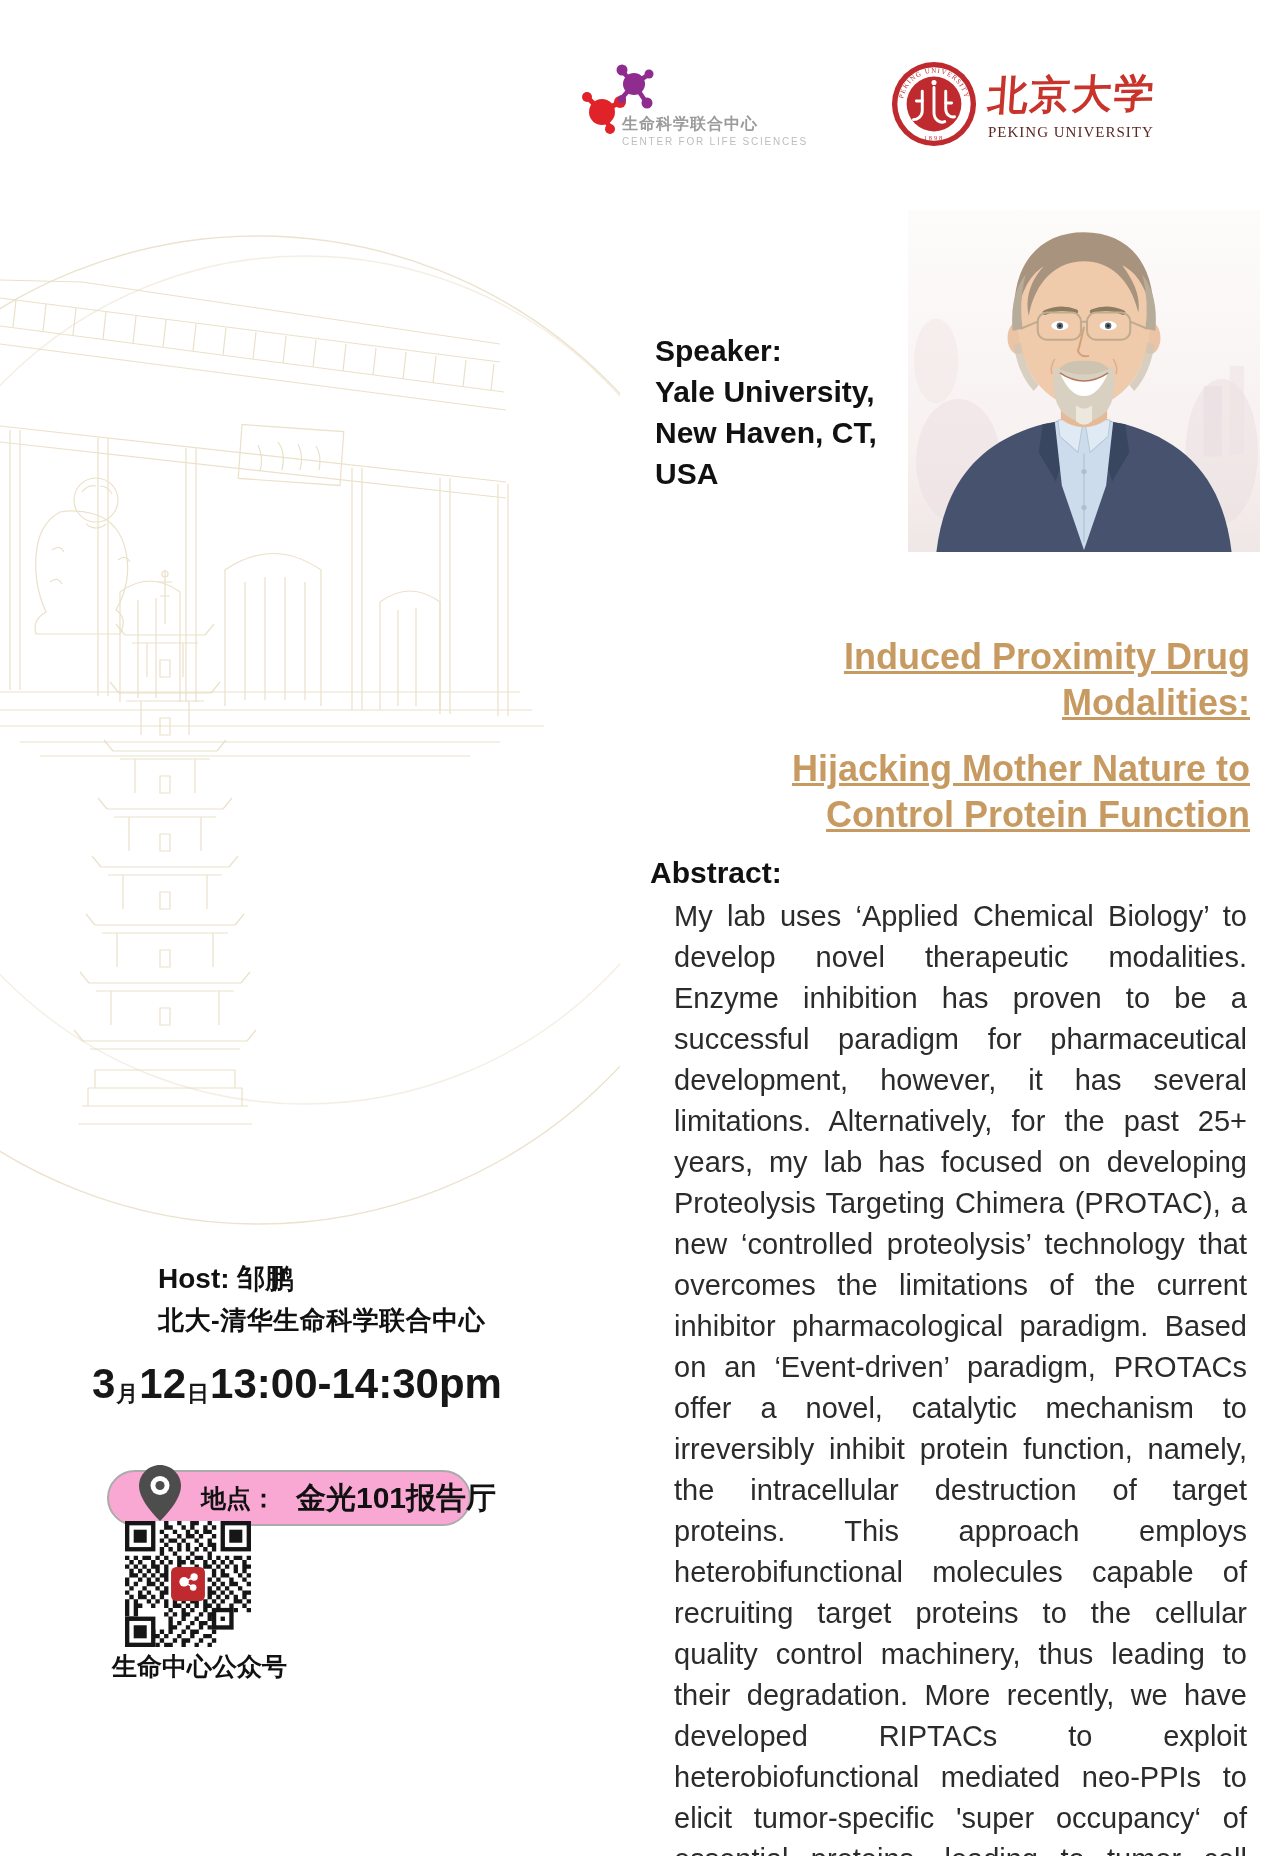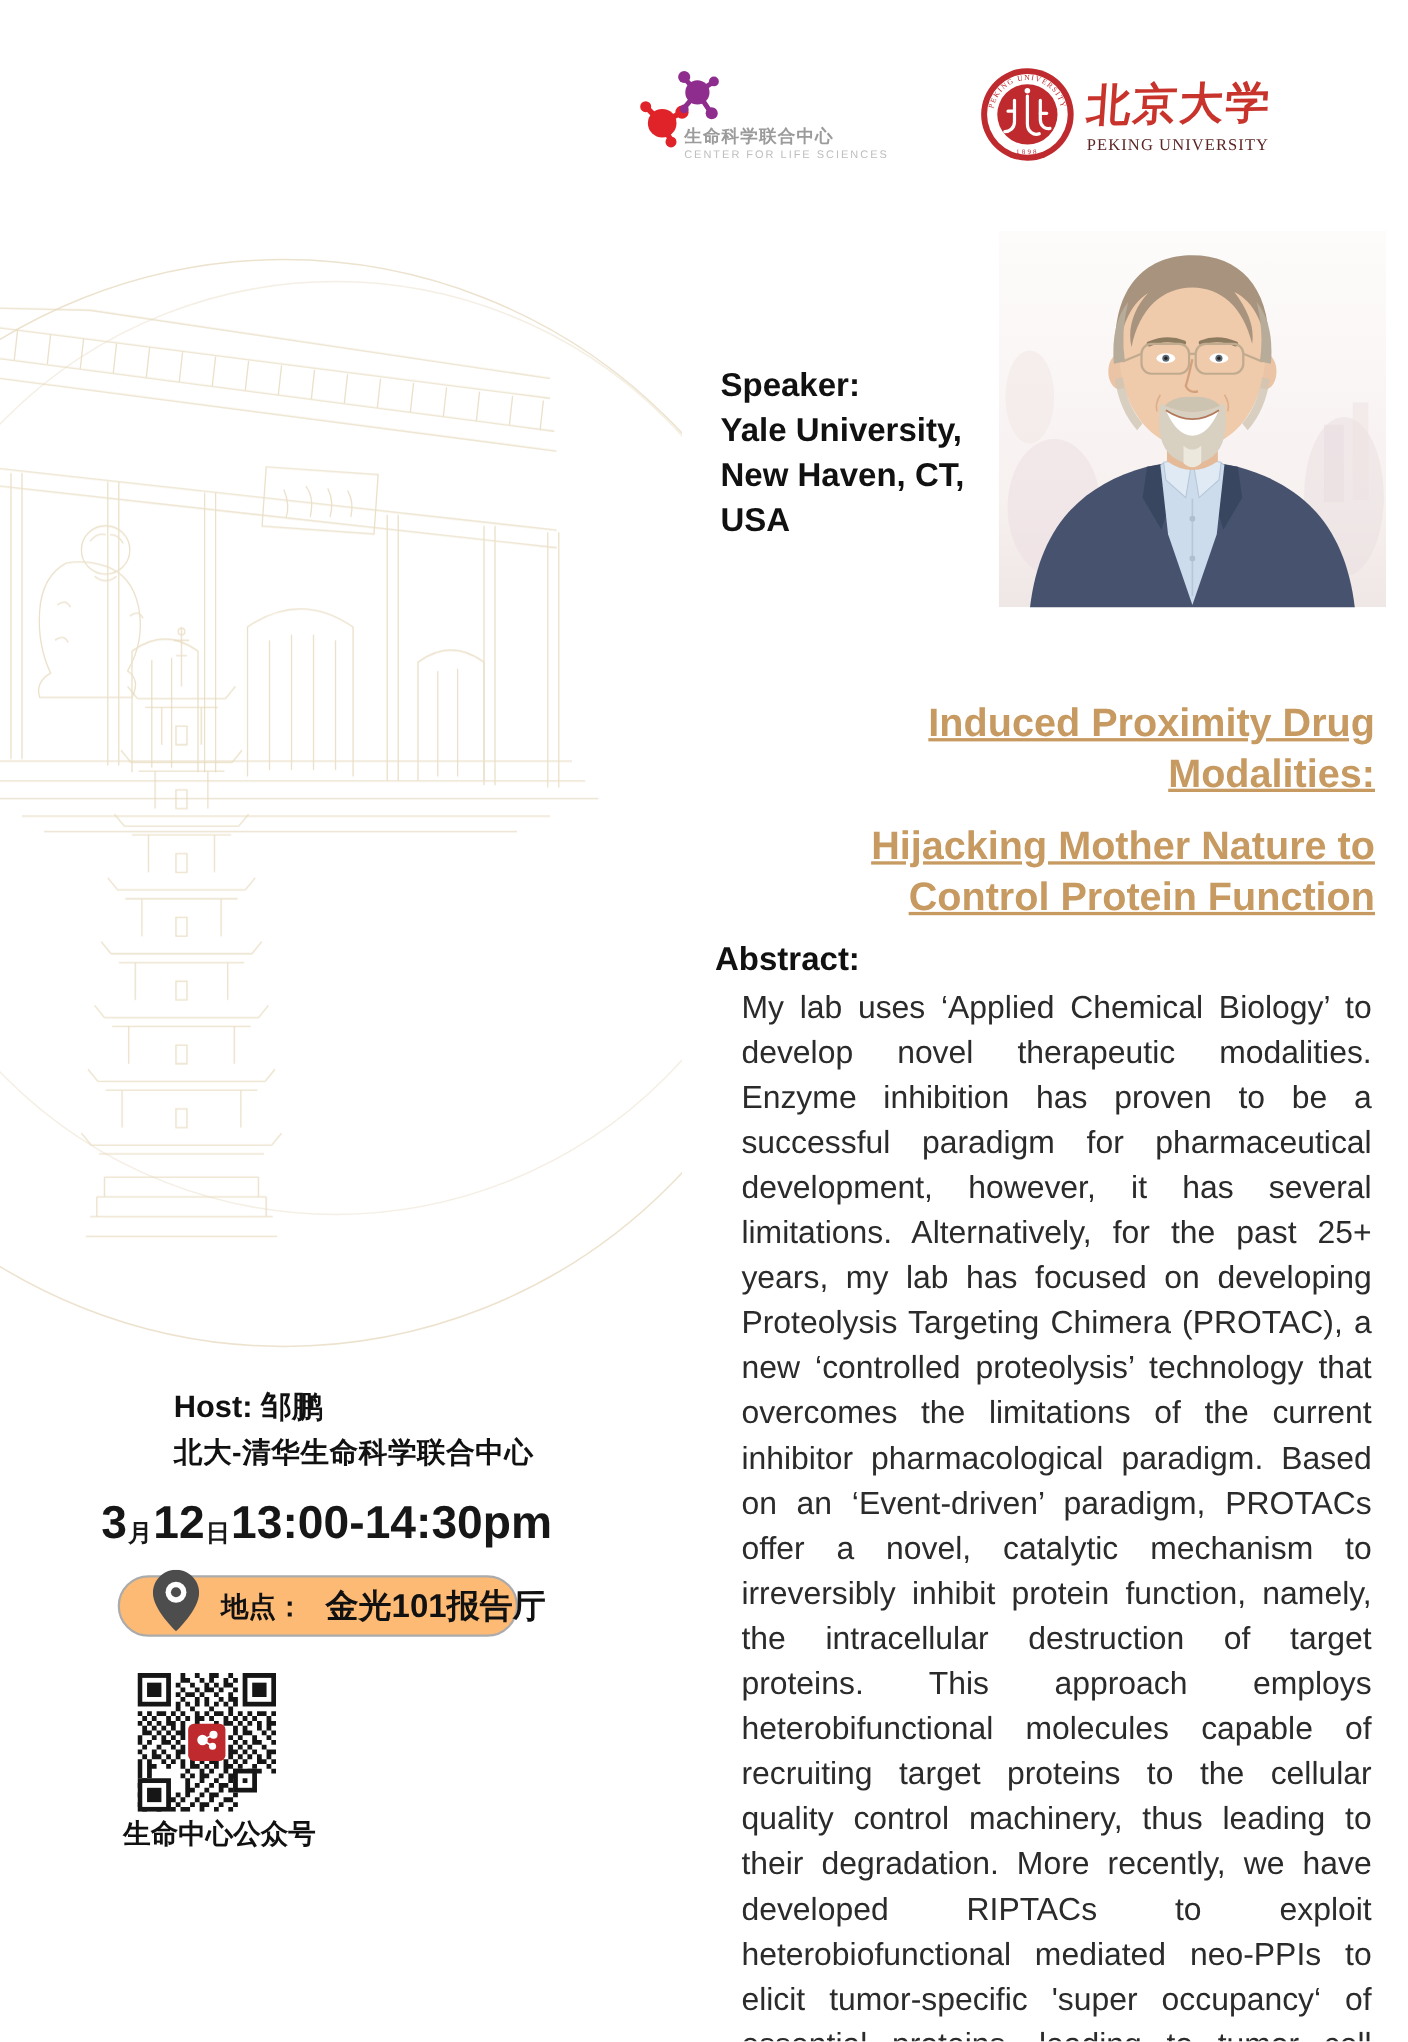--- a/index.html
+++ b/index.html
@@ -40,22 +40,22 @@
   .abstract-body{font-size:29px;line-height:41px;text-align:justify;color:#2b2b2b;margin-left:24px;}
 
   
   .host{position:absolute;left:117px;top:1258px;font-weight:700;color:#111;margin-left:41px;}
   .host-line1{font-size:28px;line-height:42px;}
   .host-line2{font-size:26px;line-height:40px;letter-spacing:0.5px;}
 
   .date-line{position:absolute;left:92px;top:1360px;font-size:42px;font-weight:700;color:#171717;white-space:nowrap;}
   .date-unit{font-size:22px;position:relative;top:3px;padding:0 1px;}
 
-  .loc-pill{position:absolute;left:107px;top:1432px;width:360px;height:52px;border:2px solid #ababab;
-            border-radius:30px;background:#fdba74;}
+  .loc-pill{position:absolute;left:107px;top:1470px;width:360px;height:52px;border:2px solid #ababab;
+            border-radius:30px;background:#f9a8d4;}
   .loc-pin{position:absolute;left:30px;top:-7px;width:42px;height:56px;}
   .loc-text{position:absolute;left:92px;top:0;height:52px;display:flex;align-items:center;white-space:nowrap;}
   .loc-label{font-size:25px;font-weight:700;color:#111;}
   .loc-value{font-size:30px;font-weight:700;color:#111;margin-left:20px;}
 
   .qr-row{position:absolute;left:112px;top:1521px;display:flex;}
   .qr-fig{width:152px;text-align:center;}
   .qr-fig + .qr-fig{margin-left:22px;}
   .qr{width:126px;height:126px;margin:0 auto;}
   .qr-label{font-size:25px;font-weight:700;color:#111;margin-top:3px;white-space:nowrap;}

